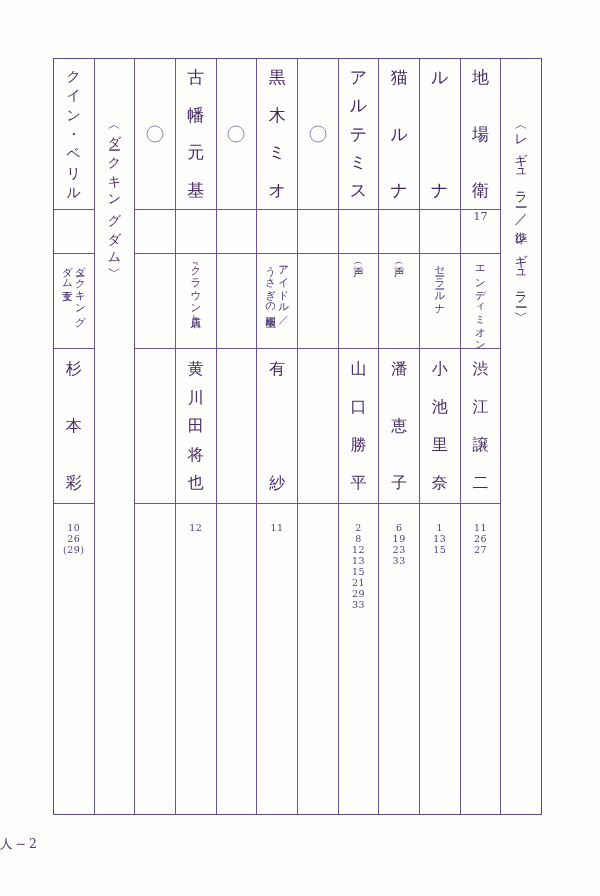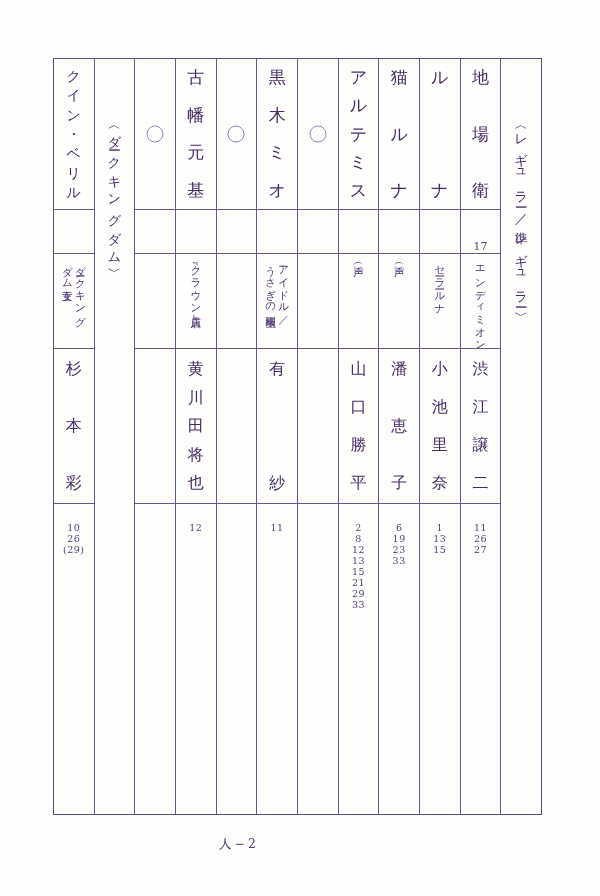--- a/index.html
+++ b/index.html
@@ -10,21 +10,21 @@
   }
   .table{
     position:absolute; left:53px; top:58px; width:489px; height:757px;
     display:flex; flex-direction:row-reverse;
     border:1.5px solid #5e4a82; box-sizing:border-box; background:#fefefd;
   }
   .col{ flex:1 1 0; min-width:0; display:flex; flex-direction:column; box-sizing:border-box; border-left:1px solid #6a5590; }
   .col:last-child{ border-left:none; }
   .cell{ box-sizing:border-box; border-top:1px solid #6a5590; position:relative; }
   .cell.role{ height:150px; border-top:none; }
-  .cell.thin{ height:44px; display:flex; align-items:flex-end; justify-content:center; }
+  .cell.thin{ height:44px; display:flex; align-items:flex-start; justify-content:center; }
   .cell.desc{ height:95px; display:flex; justify-content:center; padding-top:4px; overflow:hidden; }
   .cell.actor{ height:155px; }
   .cell.eps{ flex:1 1 auto; text-align:center; padding-top:18px; }
   .vspread{
     height:100%; display:flex; flex-direction:column; justify-content:space-between;
     align-items:center; padding:10px 0; box-sizing:border-box; font-size:17px; line-height:1;
   }
   .vspread.small{ font-size:14px; }
   .cell.actor .vspread{ font-size:16px; padding:12px 0; }
   .vtext{
@@ -36,21 +36,21 @@
     letter-spacing:4px; color:#452a63; margin:0 auto; padding-top:62px; line-height:1;
   }
   .header-col{ justify-content:flex-start; align-items:center; }
   .num{ font-size:11px; color:#554077; }
   .nums{ font-size:9.5px; line-height:11px; white-space:pre-line; color:#554077; letter-spacing:0.5px; }
   .circle{
     width:15px; height:15px; border:1.3px solid #9a84b8; border-radius:50%;
     position:absolute; left:50%; top:50%; transform:translate(-50%,-50%); background:transparent;
   }
   .page-label{
-    position:absolute; left:0; top:836px; width:478px; text-align:center;
+    position:absolute; left:0; top:836px; width:478px; text-align:left;
     font-size:12.5px; letter-spacing:3px; color:#51396f;
   }
 </style>
 </head>
 <body>
 
 <div class="page">
   <div class="table">
       <div class="col header-col">
         <div class="vheader">〈レギュラー／準レギュラー〉</div>

